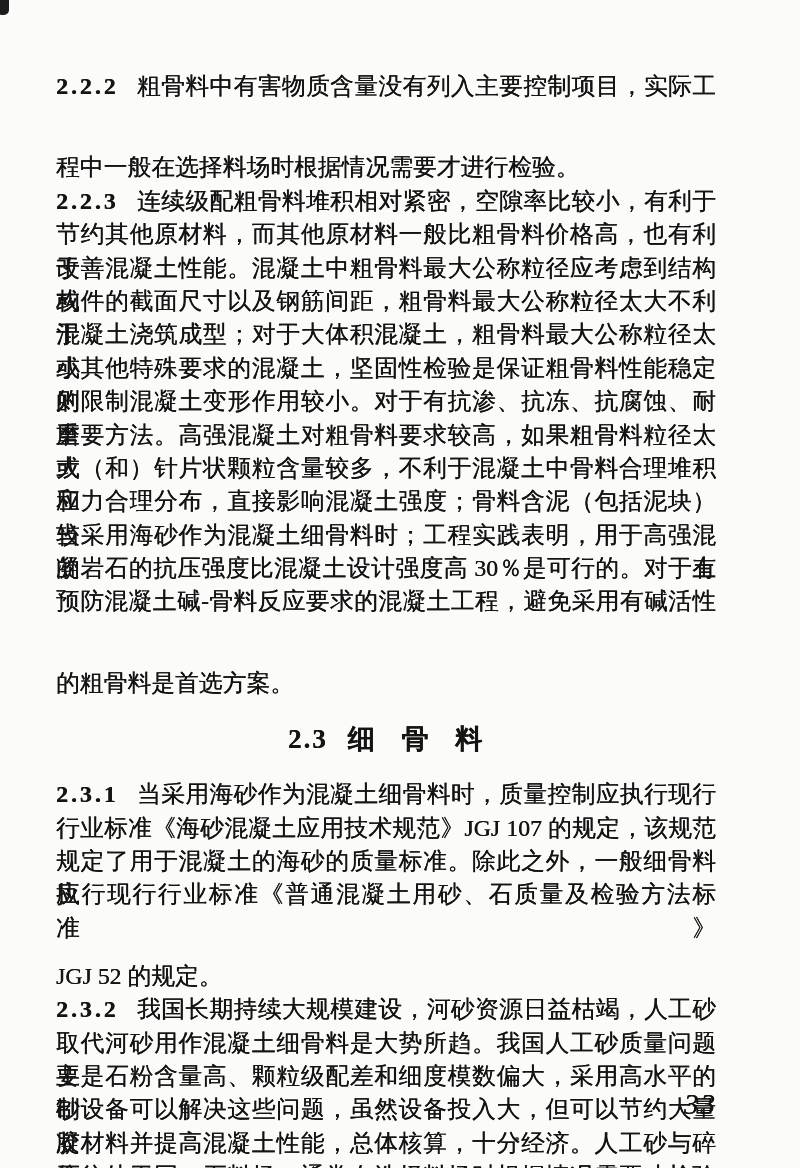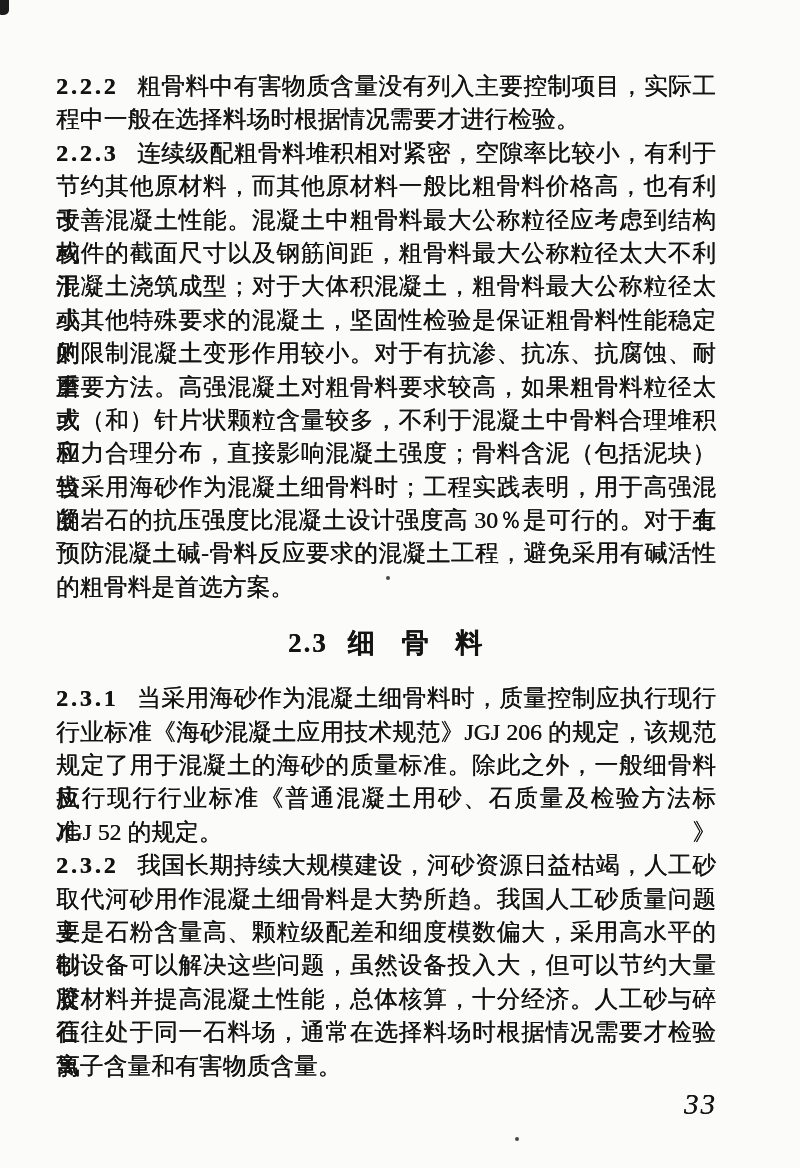--- a/index.html
+++ b/index.html
@@ -17,20 +17,21 @@
     line-height:33.4px;
     height:33.4px;
     text-shadow:0.3px 0 0 currentColor;
   }
   .fill{
     text-align:justify;
     text-align-last:justify;
   }
   .end{
     text-align:left;
+    margin-top:48px;
   }
   .num{
     font-weight:bold;
     letter-spacing:3px;
     margin-right:18px;
     text-shadow:0.4px 0 0 currentColor;
   }
   .heading{
     text-align:center;
     font-weight:bold;
@@ -77,21 +78,21 @@
   <div class="ln fill">或（和）针片状颗粒含量较多，不利于混凝土中骨料合理堆积和</div>
   <div class="ln fill">应力合理分布，直接影响混凝土强度；骨料含泥（包括泥块）较</div>
   <div class="ln fill">当采用海砂作为混凝土细骨料时；工程实践表明，用于高强混凝土</div>
   <div class="ln fill">的岩石的抗压强度比混凝土设计强度高 30％是可行的。对于有</div>
   <div class="ln fill">预防混凝土碱-骨料反应要求的混凝土工程，避免采用有碱活性</div>
   <div class="ln end">的粗骨料是首选方案。</div>
 
   <div class="heading"><span class="hnum">2.3</span><span class="ht">细 骨 料</span></div>
 
   <div class="ln fill"><span class="num">2.3.1</span><span>当采用海砂作为混凝土细骨料时，质量控制应执行现行</span></div>
-  <div class="ln fill">行业标准《海砂混凝土应用技术规范》JGJ 206 的规定，该规范</div>
+  <div class="ln fill">行业标准《海砂混凝土应用技术规范》JGJ 107 的规定，该规范</div>
   <div class="ln fill">规定了用于混凝土的海砂的质量标准。除此之外，一般细骨料应</div>
   <div class="ln fill">执行现行行业标准《普通混凝土用砂、石质量及检验方法标准》</div>
   <div class="ln end">JGJ 52 的规定。</div>
 
   <div class="ln fill"><span class="num">2.3.2</span><span>我国长期持续大规模建设，河砂资源日益枯竭，人工砂</span></div>
   <div class="ln fill">取代河砂用作混凝土细骨料是大势所趋。我国人工砂质量问题主</div>
   <div class="ln fill">要是石粉含量高、颗粒级配差和细度模数偏大，采用高水平的制</div>
   <div class="ln fill">砂设备可以解决这些问题，虽然设备投入大，但可以节约大量胶</div>
   <div class="ln fill">凝材料并提高混凝土性能，总体核算，十分经济。人工砂与碎石</div>
   <div class="ln fill">往往处于同一石料场，通常在选择料场时根据情况需要才检验氯</div>

